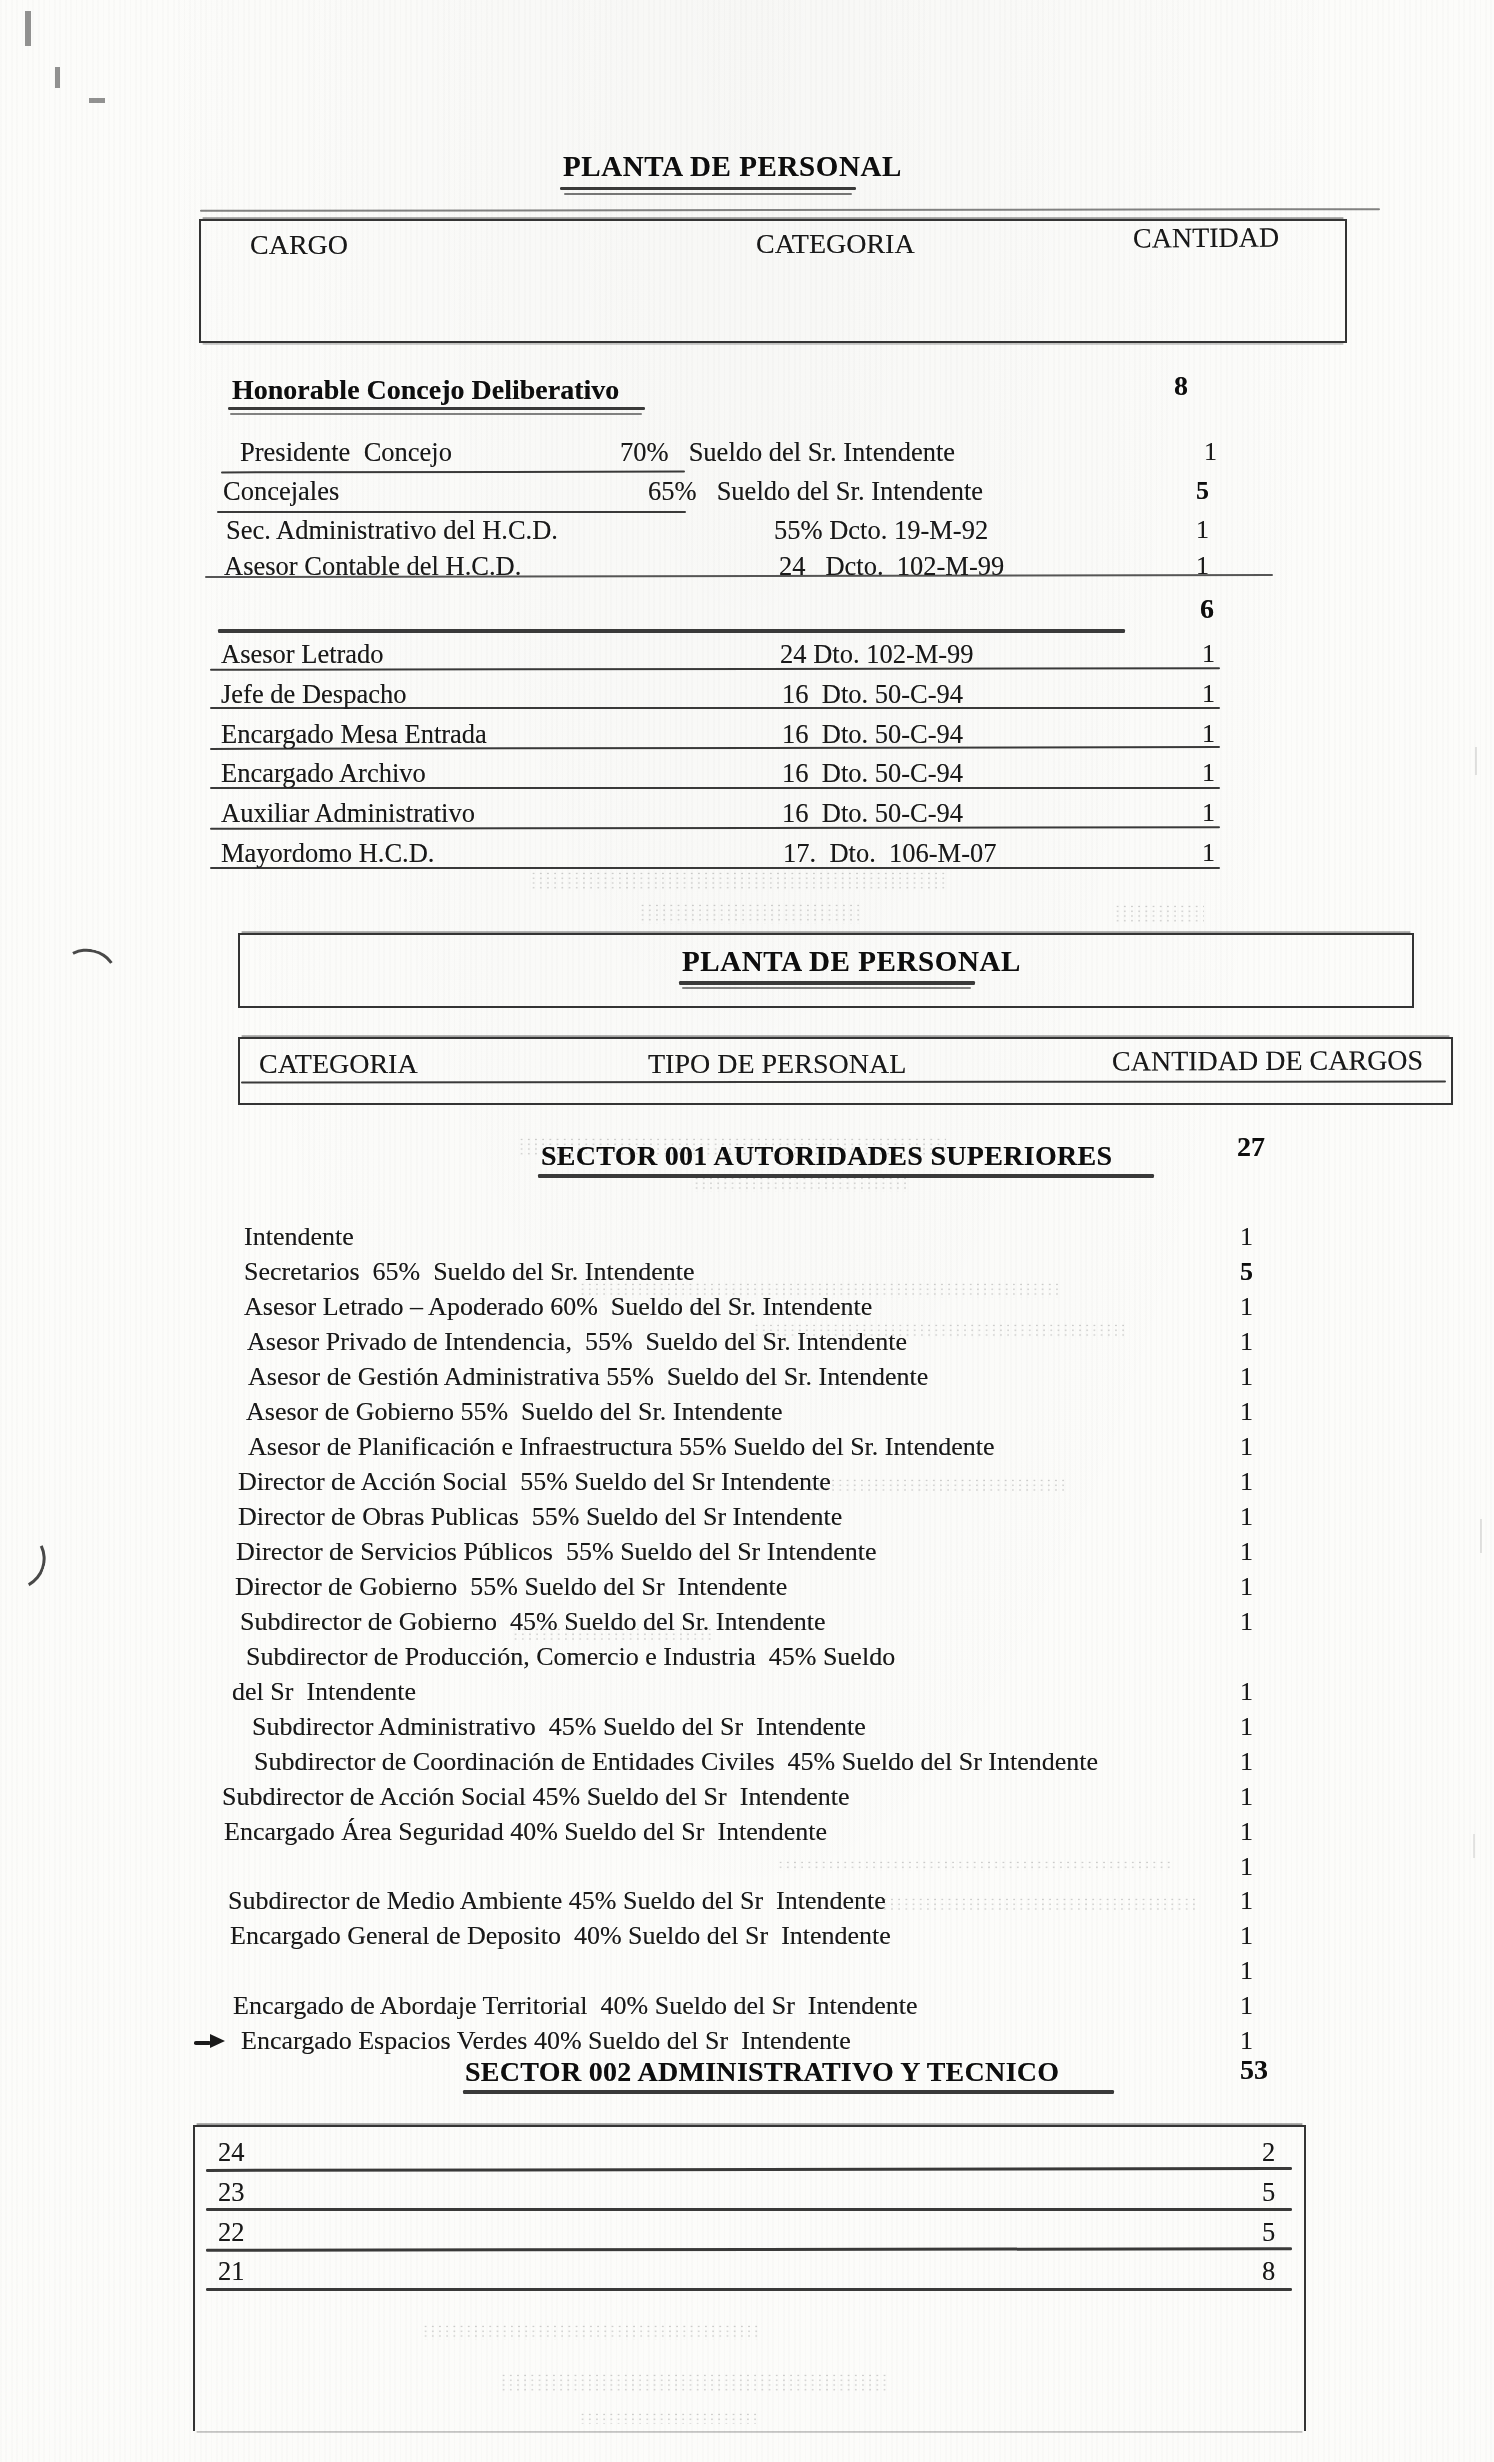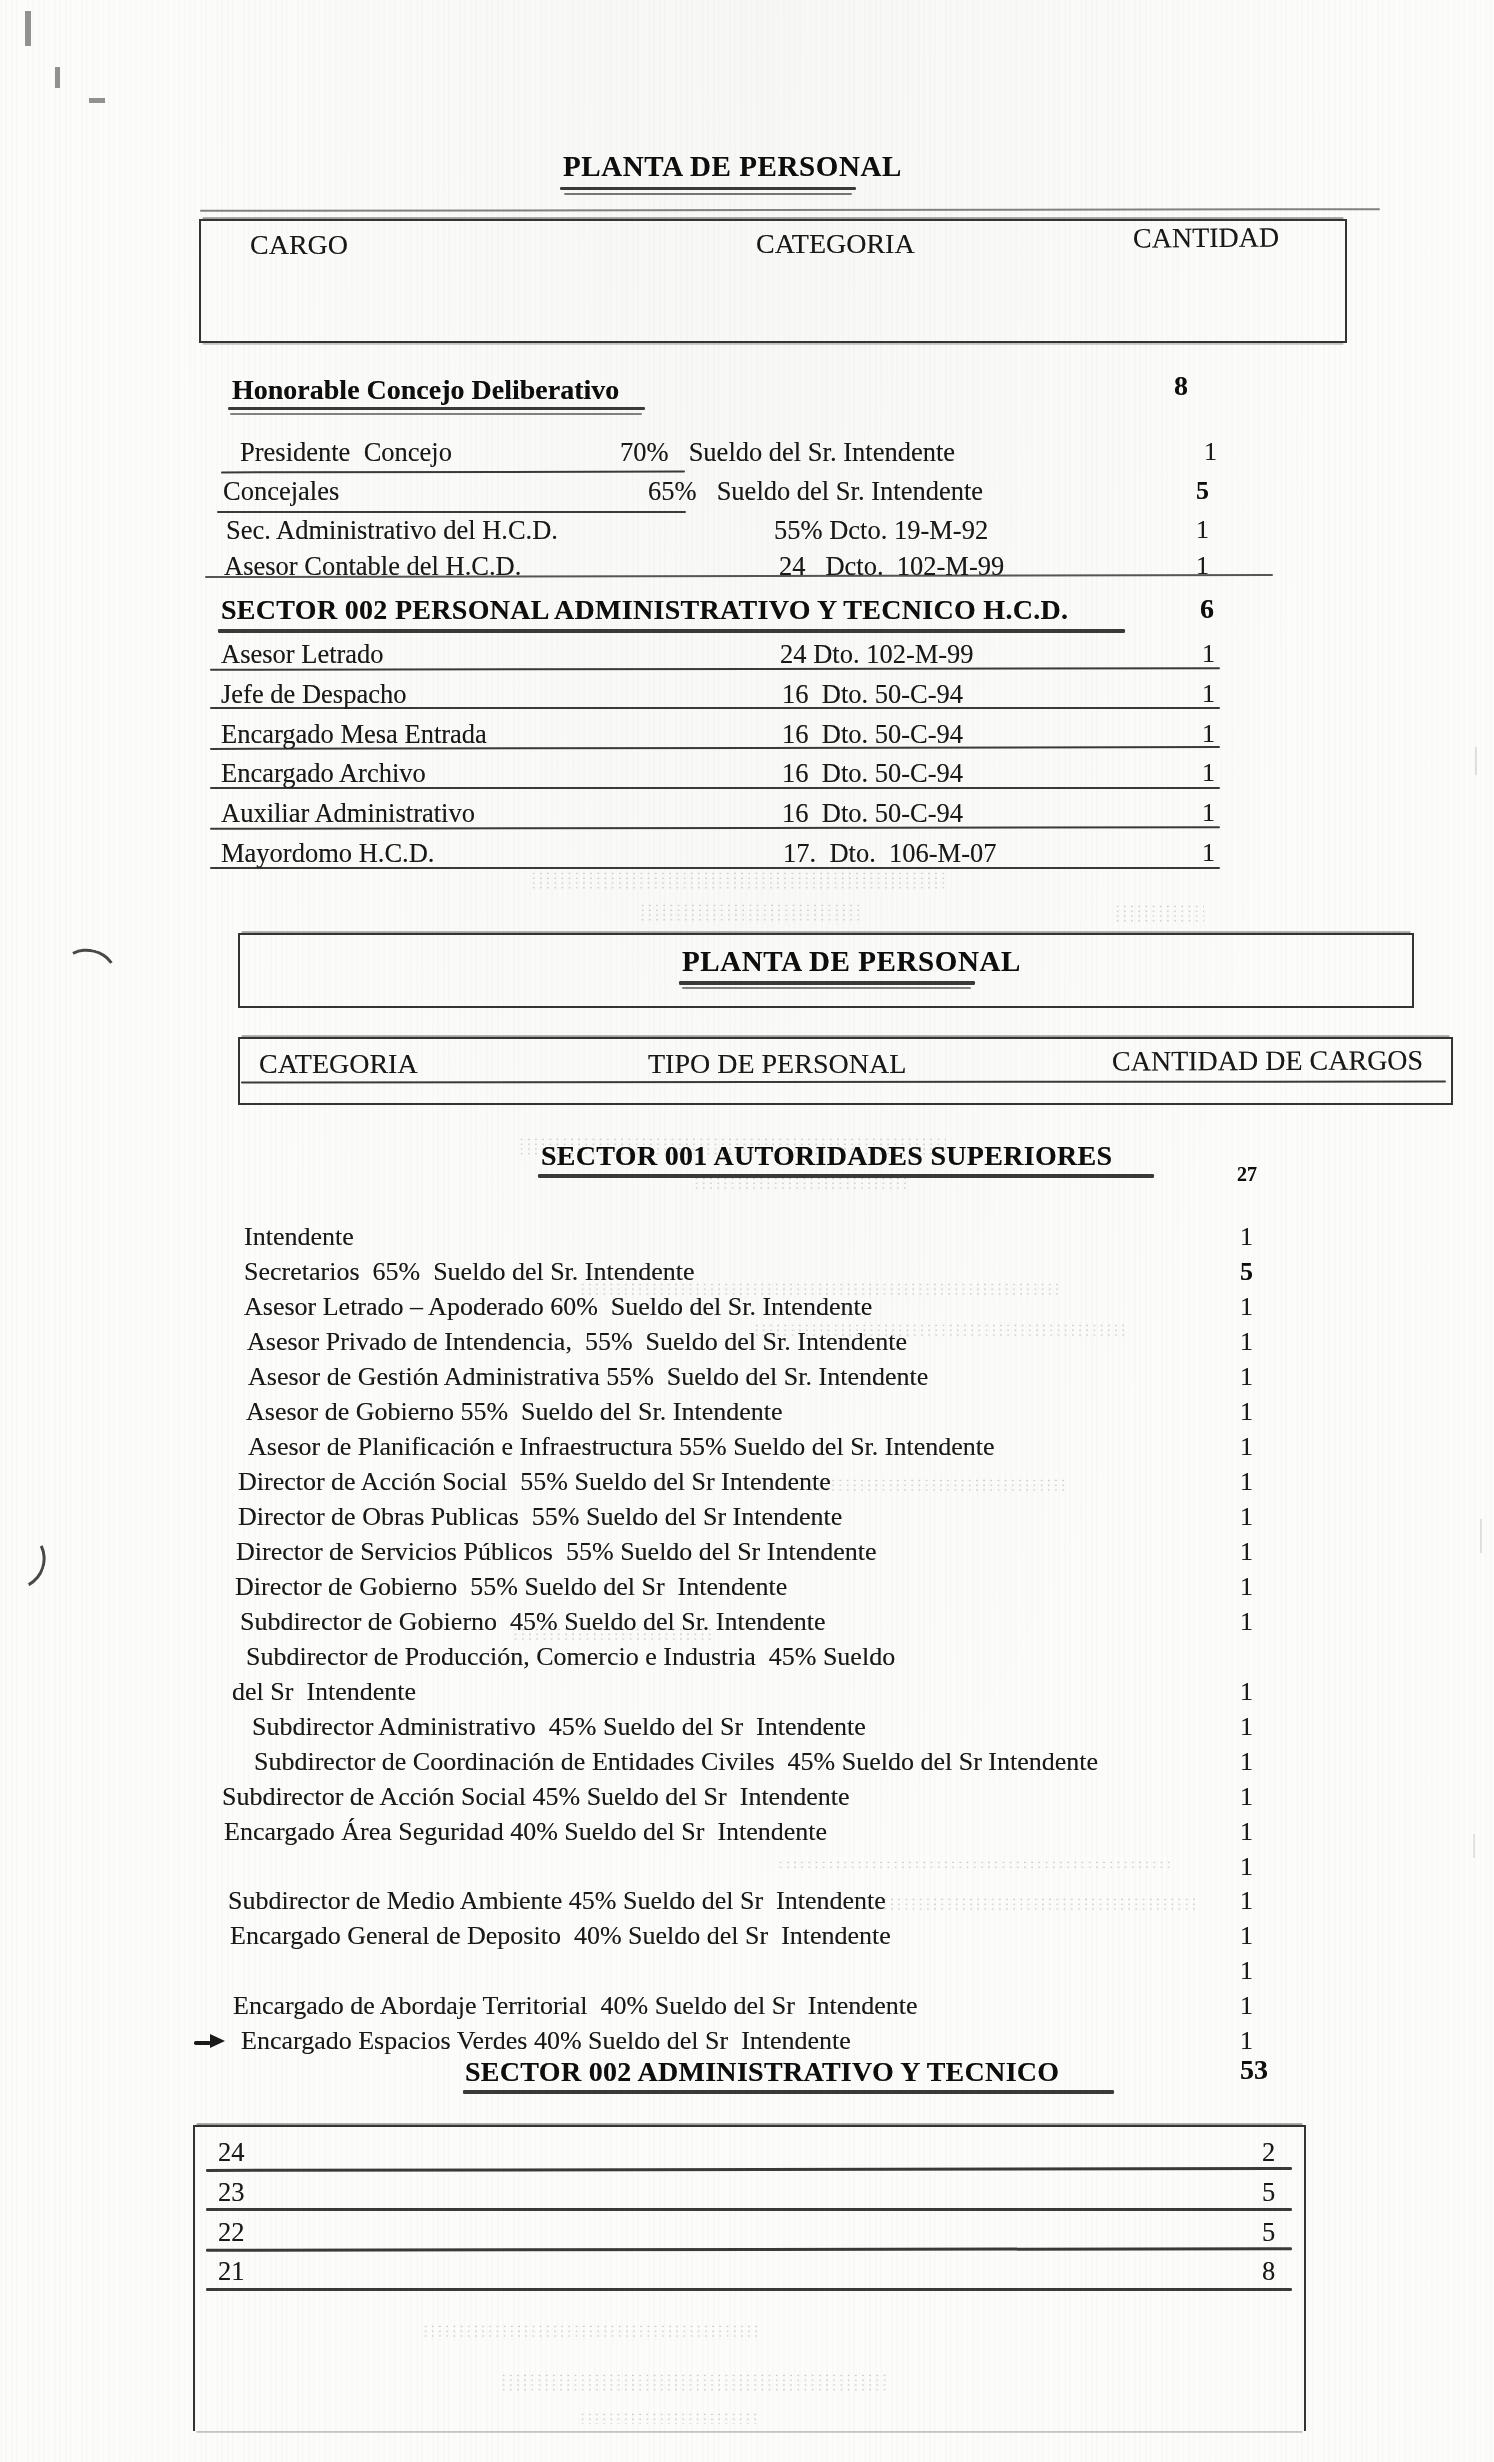--- a/index.html
+++ b/index.html
@@ -116,21 +116,20 @@
     <span class="t qty" style="left:1196px;">1</span>
   </div>
 
   <div class="row" style="top:552px;">
     <span class="t" style="left:224px;font-size:26.5px;">Asesor Contable del H.C.D.</span>
     <span class="t" style="left:779px;font-size:26.5px;">24   Dcto.  102-M-99</span>
     <span class="t qty" style="left:1196px;">1</span>
   </div>
   <div class="rule" style="left:205px;top:575px;width:1068px;height:2.4px;transform:rotate(-0.12deg);opacity:.75;"></div>
 
-  <span class="t b" style="left:221px;top:595px;font-size:28px;letter-spacing:0.3px;">SECTOR 002 PERSONAL ADMINISTRATIVO Y TECNICO H.C.D.</span>
   <div class="rule" style="left:218px;top:629px;width:907px;height:4.2px;"></div>
   <span class="t b" style="left:1200px;top:594px;font-size:28px;">6</span>
 
   <div class="row" style="top:640px;">
     <span class="t" style="left:221px;font-size:26.5px;">Asesor Letrado</span>
     <span class="t" style="left:780px;font-size:26.5px;">24 Dto. 102-M-99</span>
     <span class="t qty" style="left:1202px;">1</span>
   </div>
   <div class="rule" style="left:210px;top:668px;width:1010px;height:2.4px;transform:rotate(-0.08deg);"></div>
 
@@ -175,21 +174,21 @@
   <div class="rule" style="left:682px;top:987px;width:289px;height:1.8px;opacity:.55;"></div>
 
   <div class="box noshadow" style="left:238px;top:1037px;width:1211px;height:64px;"></div>
   <span class="t" style="left:259px;top:1049px;font-size:28px;">CATEGORIA</span>
   <span class="t" style="left:648px;top:1049px;font-size:28px;">TIPO DE PERSONAL</span>
   <span class="t" style="left:1112px;top:1046px;font-size:28px;transform:rotate(-0.2deg);">CANTIDAD DE CARGOS</span>
   <div class="rule" style="left:241px;top:1081px;width:1205px;height:2.4px;transform:rotate(-0.05deg);"></div>
 
   <span class="t b" style="left:541px;top:1141px;font-size:28px;letter-spacing:0.3px;">SECTOR 001 AUTORIDADES SUPERIORES</span>
   <div class="rule" style="left:538px;top:1174px;width:616px;height:3.6px;"></div>
-  <span class="t b" style="left:1237px;top:1164px;font-size:20px;">27</span>
+  <span class="t b" style="left:1237px;top:1132px;font-size:28px;">27</span>
 
   <div class="row" style="top:1223px;">
       <span class="t" style="left:244px;">Intendente</span>
       <span class="t qty" style="left:1240px;">1</span>
     </div>
   <div class="row" style="top:1258px;">
       <span class="t" style="left:244px;">Secretarios  65%  Sueldo del Sr. Intendente</span>
       <span class="t qty b" style="left:1240px;">5</span>
     </div>
   <div class="row" style="top:1293px;">

